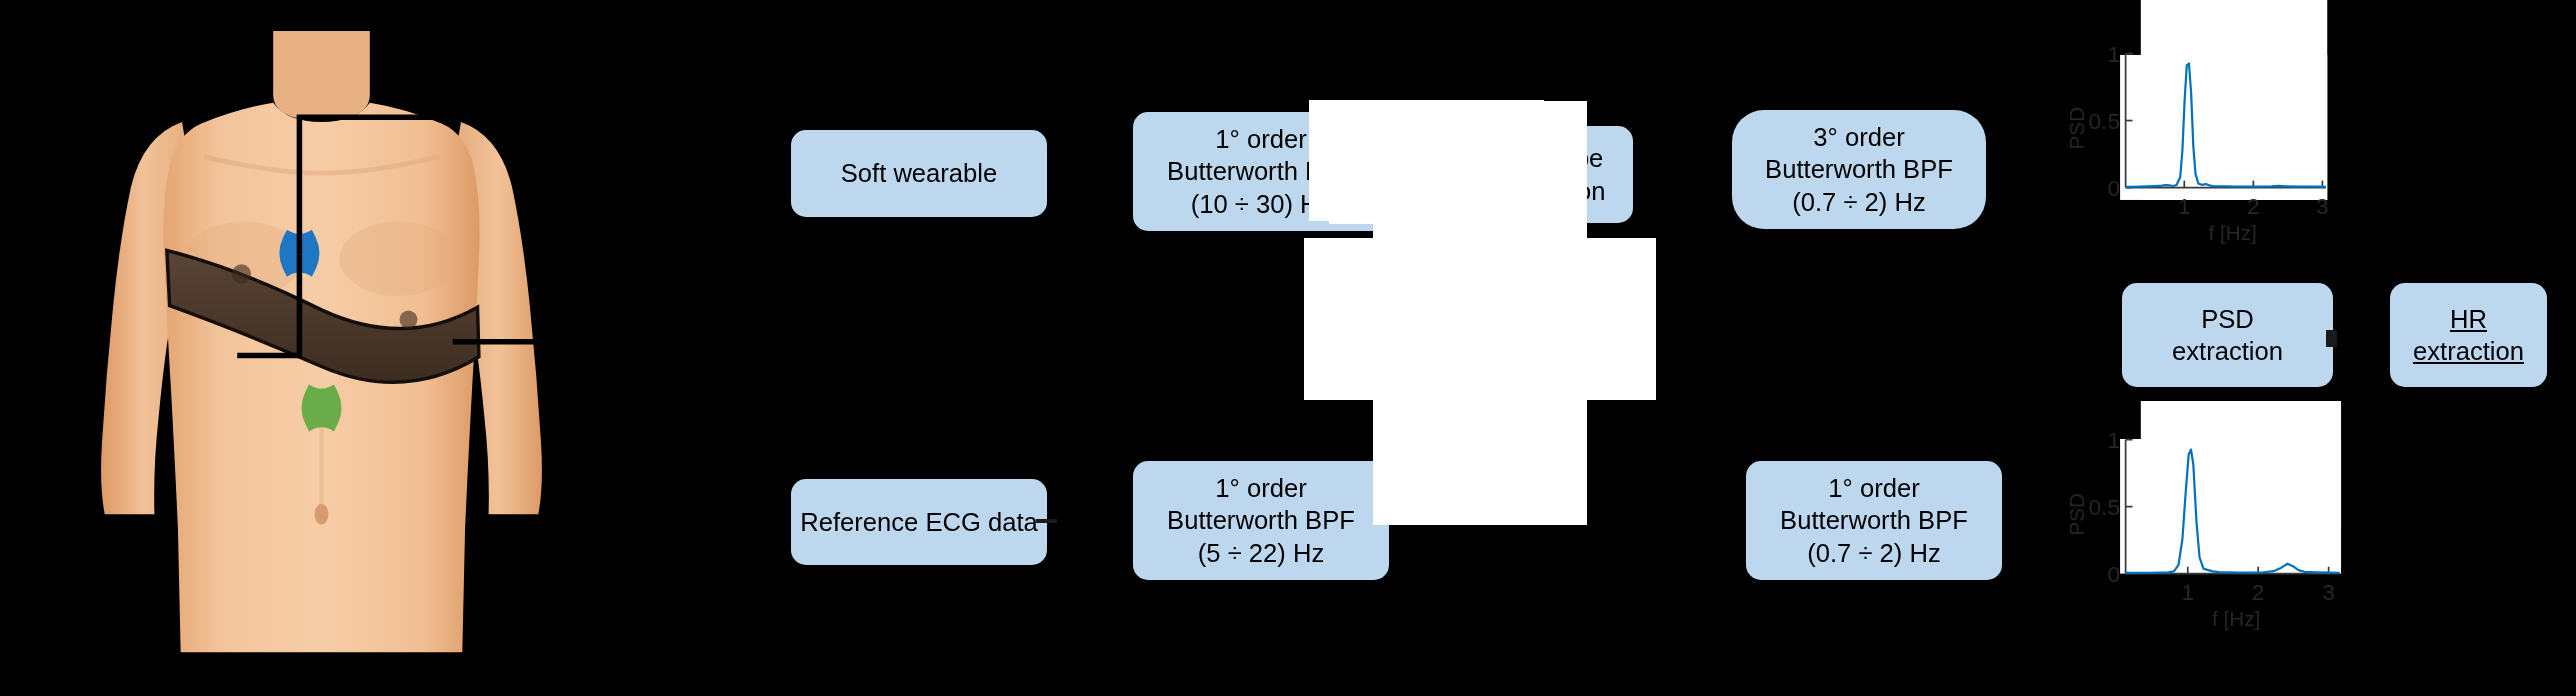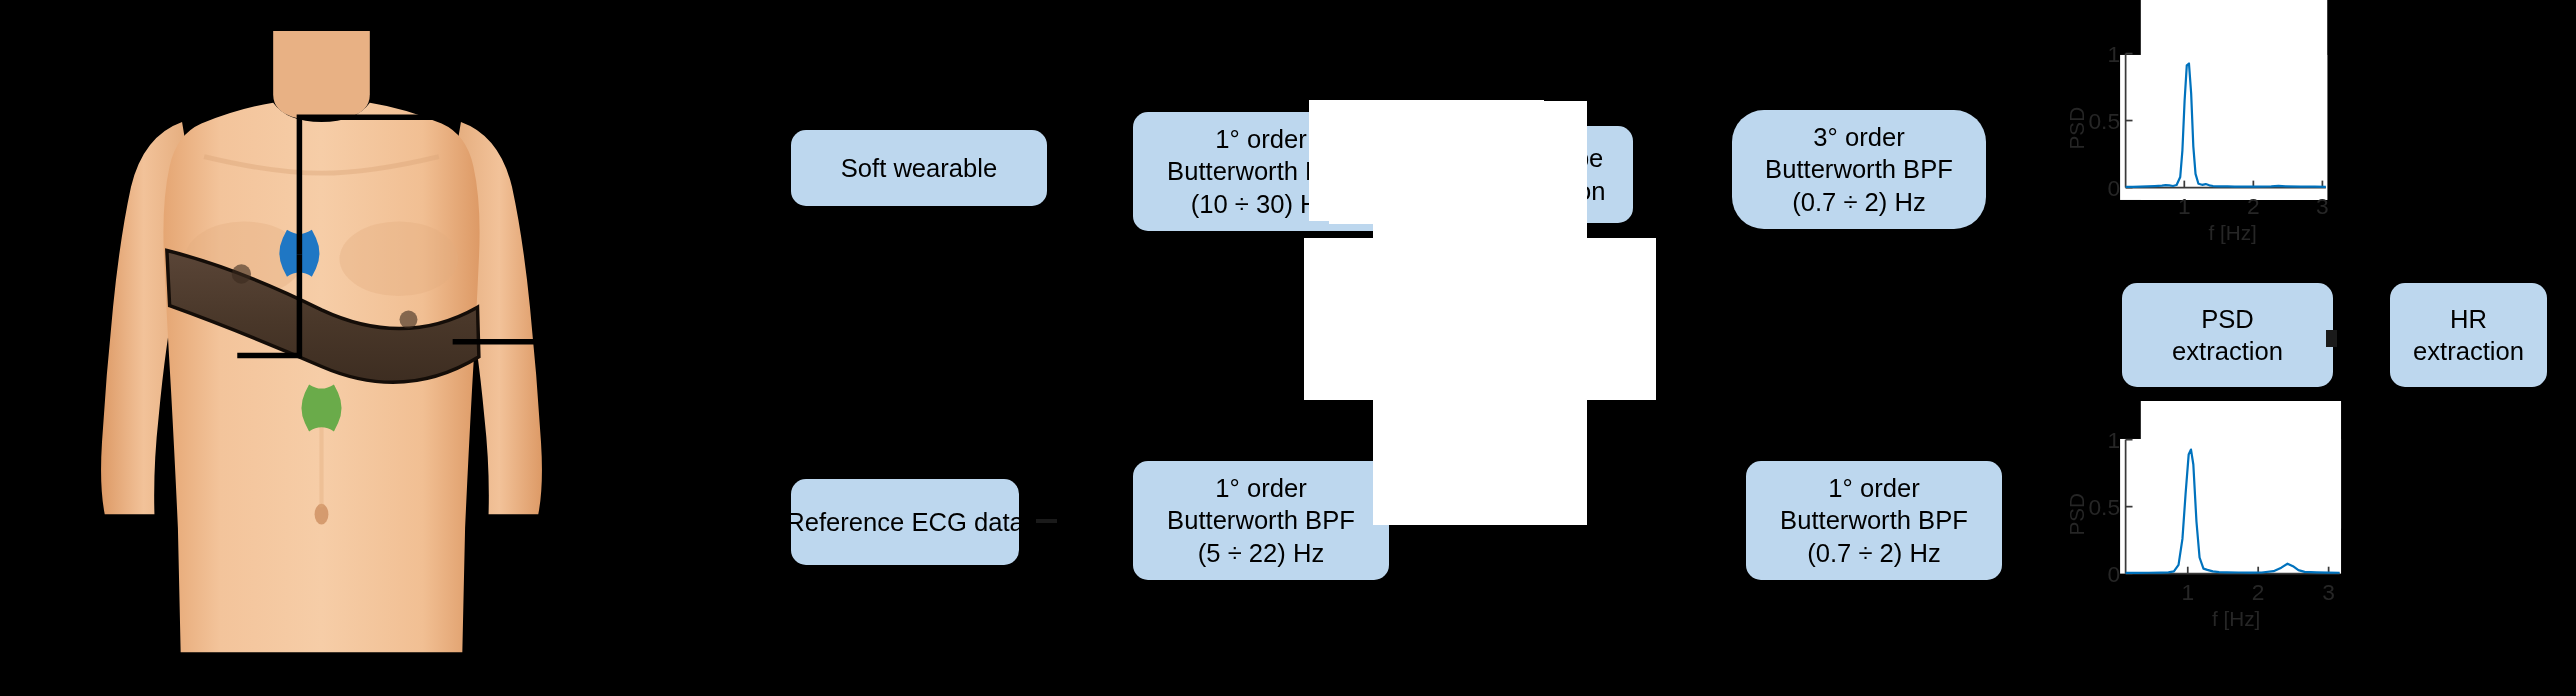--- a/index.html
+++ b/index.html
@@ -127,63 +127,63 @@
     <path d="M352,512 Q370,524 388,512 L394,524 Q404,546 394,568 L388,580
              Q370,568 352,580 L346,568 Q336,546 346,524 Z" fill="#6aab4a"></path>
 
     <path d="M338,324 L338,125 L730,125" fill="none" stroke="#000000" stroke-width="8"></path>
 
     <path d="M338,324 L338,470 L248,470" fill="none" stroke="#000000" stroke-width="8"></path>
     <path d="M560,450 L740,450" fill="none" stroke="#000000" stroke-width="8"></path>
   </svg>
 </div>
 
-<div class="flow-box" style="left:791px; top:130px; width:256px; height:76px;">
+<div class="flow-box" style="left:791px; top:130px; width:256px; height:87px;">
   <span class="ln">Soft wearable</span>
 </div>
 
 <div class="flow-box" style="left:1133px; top:112px; width:256px; height:119px;">
   <span class="ln">1° order</span>
   <span class="ln">Butterworth BPF</span>
   <span class="ln">(10 ÷ 30) Hz</span>
 </div>
 
 <div class="flow-box" style="left:1467px; top:126px; width:166px; height:97px;">
   <span class="ln">Envelope</span>
   <span class="ln">extraction</span>
 </div>
 
 <div class="flow-box" style="left:1732px; top:110px; width:254px; height:119px;border-radius:32px;">
   <span class="ln">3° order</span>
   <span class="ln">Butterworth BPF</span>
   <span class="ln">(0.7 ÷ 2) Hz</span>
 </div>
 
-<div class="flow-box" style="left:791px; top:479px; width:228px; height:86px;">
+<div class="flow-box" style="left:791px; top:479px; width:256px; height:86px;">
   <span class="ln">Reference ECG data</span>
 </div>
 
 <div class="flow-box" style="left:1133px; top:461px; width:256px; height:119px;">
   <span class="ln">1° order</span>
   <span class="ln">Butterworth BPF</span>
   <span class="ln">(5 ÷ 22) Hz</span>
 </div>
 
 <div class="flow-box" style="left:1746px; top:461px; width:256px; height:119px;">
   <span class="ln">1° order</span>
   <span class="ln">Butterworth BPF</span>
   <span class="ln">(0.7 ÷ 2) Hz</span>
 </div>
 
 <div class="flow-box" style="left:2122px; top:283px; width:211px; height:104px;">
   <span class="ln">PSD</span>
   <span class="ln">extraction</span>
 </div>
 
-<div class="flow-box" style="left:2390px; top:283px; width:157px; height:104px;">
+<div class="flow-box" style="left:2390px; top:283px; width:157px; height:104px;text-decoration:underline;">
   <span class="ln">HR</span>
   <span class="ln">extraction</span>
 </div>
 
 <div class="conn-dark" style="left:1036px; top:519px; width:21px;"></div>
 <div class="conn-dark" style="left:2326px; top:330px; width:11px; height:16.6px;"></div>
 
 <div class="mask" style="left:1329px; top:100px; width:214px; height:124px;"></div>
 <div class="mask" style="left:1309px; top:123px; width:256px; height:97px;"></div>
 <div class="mask" style="left:1309px; top:100px; width:235px; height:121px;"></div>

